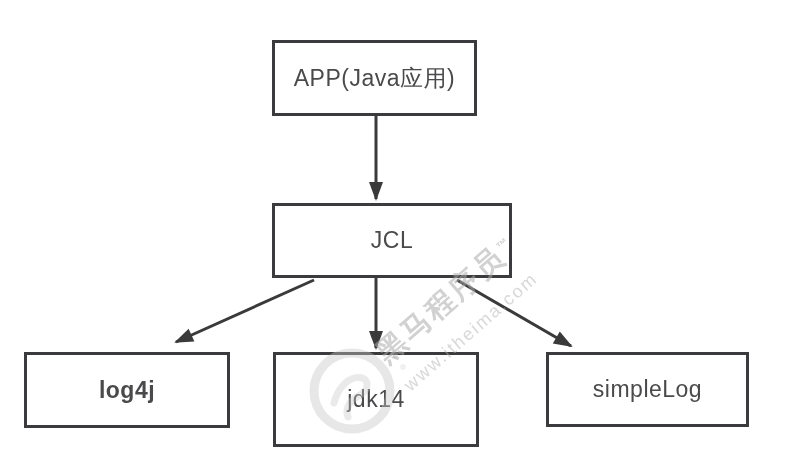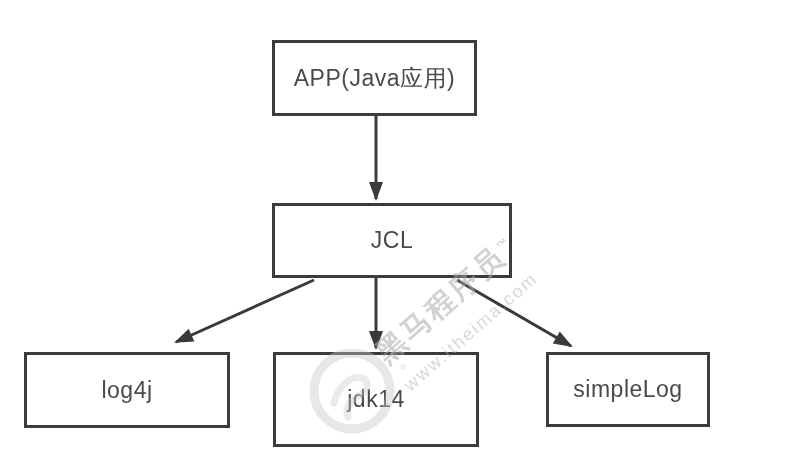--- a/index.html
+++ b/index.html
@@ -29,23 +29,23 @@
     display: flex;
     align-items: center;
     justify-content: center;
     font-size: 23px;
     color: #4a4a4c;
     letter-spacing: 0.5px;
     z-index: 2;
   }
   .node-app       { left: 272px; top:  40px; width: 205px; height: 76px; }
   .node-jcl       { left: 272px; top: 203px; width: 240px; height: 75px; }
-  .node-log4j     { left:  24px; top: 352px; width: 206px; height: 76px; }
+  .node-log4j     { left:  24px; top: 352px; width: 206px; height: 76px; font-weight: bold; }
   .node-jdk14     { left: 273px; top: 352px; width: 206px; height: 95px; }
-  .node-simplelog { left: 546px; top: 352px; width: 164px; height: 75px; }
+  .node-simplelog { left: 546px; top: 352px; width: 203px; height: 75px; }
 
   .watermark { position: absolute; left: 0; top: 0; width: 801px; height: 457px; z-index: 3; pointer-events: none; }
   .wm-brand {
     position: absolute;
     left: 446px;
     top: 301px;
     transform: translate(-50%, -50%) rotate(-41deg);
     font-size: 29px;
     font-weight: 600;
     letter-spacing: 3px;

